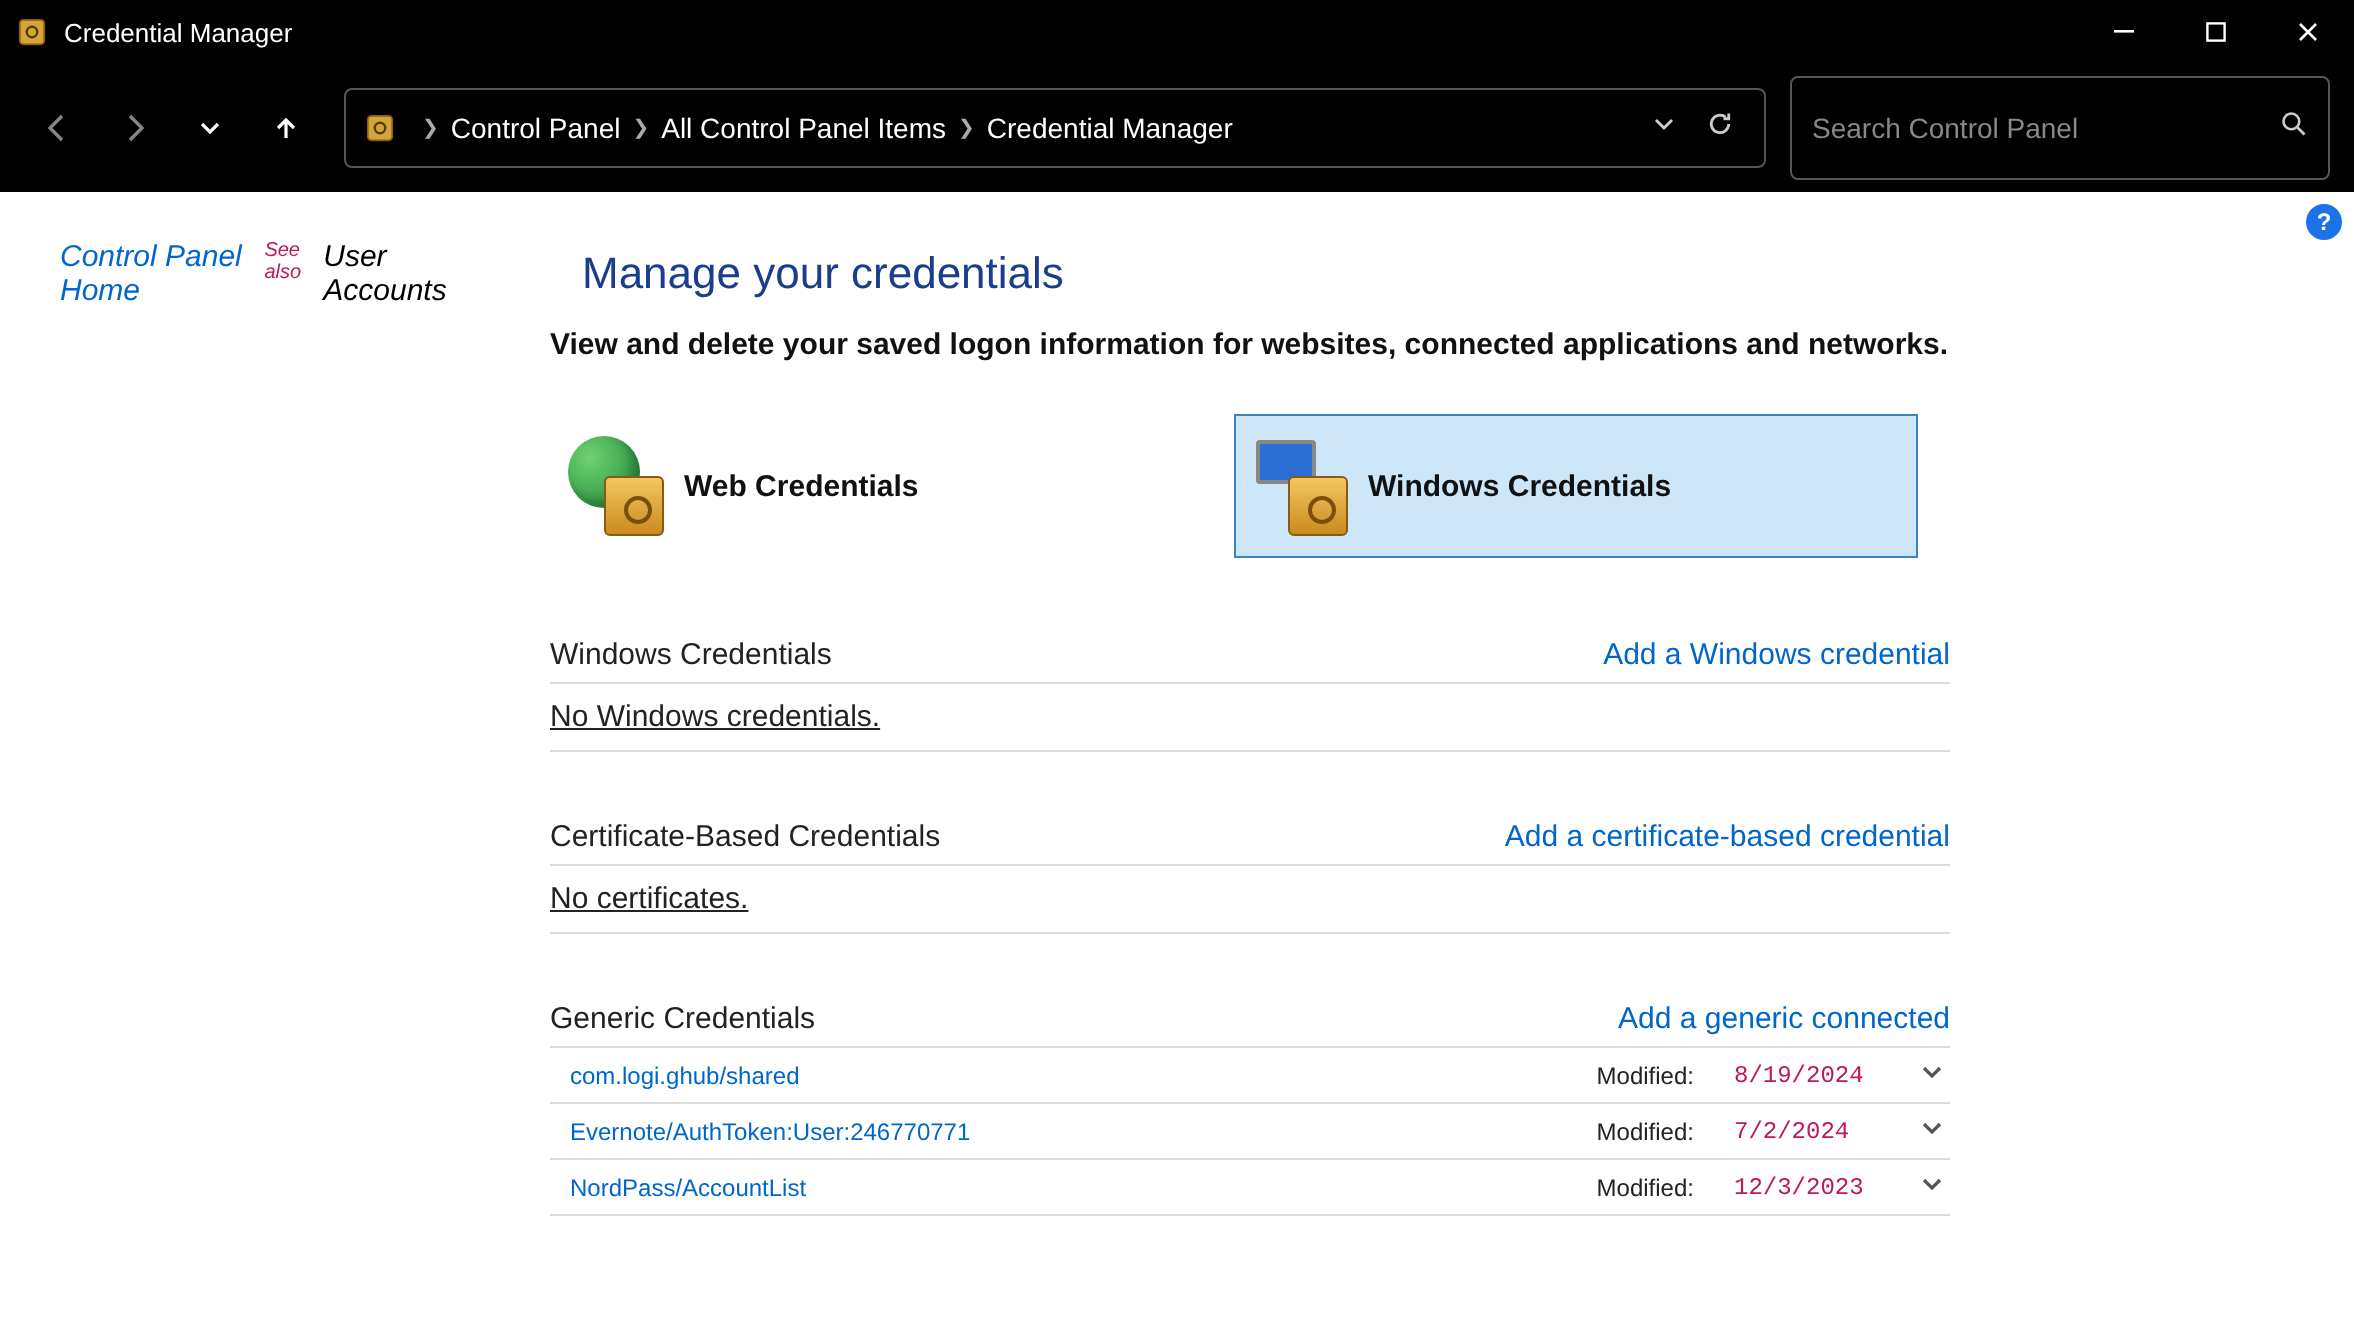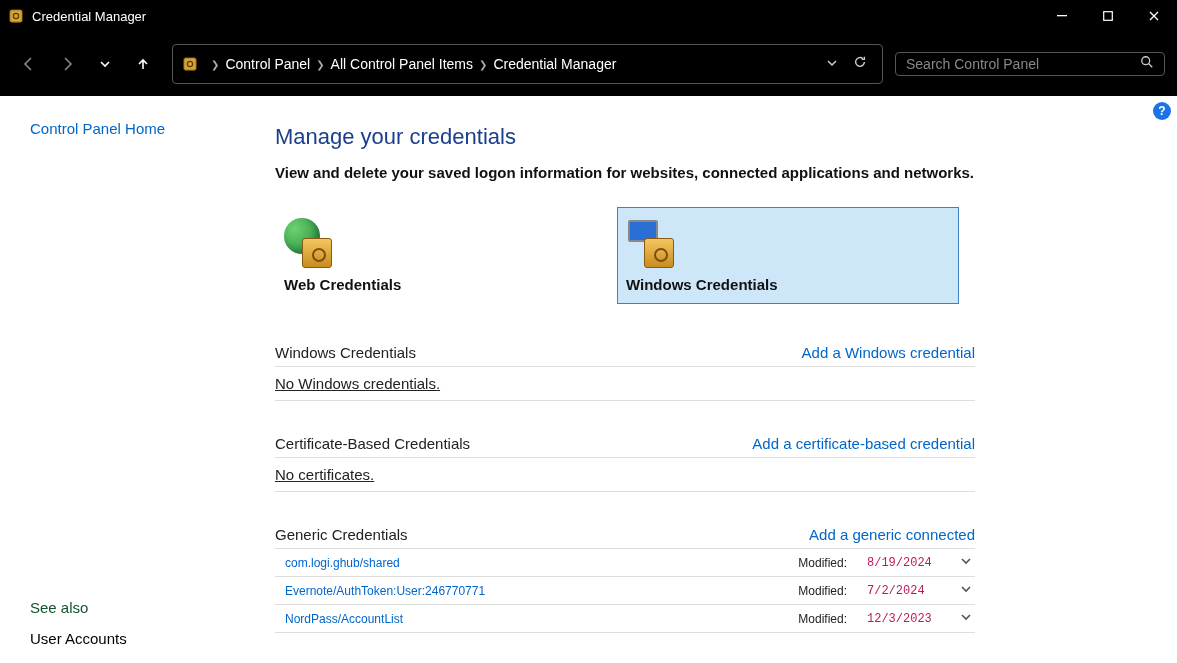--- a/index.html
+++ b/index.html
@@ -58,21 +58,21 @@
     color:#fff;
     margin: 0 8px;
   }
   .addrbar .crumb-icon { width:18px;height:18px;margin-right:6px;display:inline-flex;align-items:center;justify-content:center;font-size:12px;}
   .addrbar .sep { color:#aaa; margin:0 6px; font-size:10px;}
   .addrbar .seg { font-size:14px; }
   .addrbar .spacer { flex:1; }
   .addrbar .addr-action { width:28px;text-align:center;color:#ccc; }
   .searchbox {
     width: 270px;
-    height: 24px;
+    height: 52px;
     border:1px solid #555;
     border-radius:4px;
     display:flex;
     align-items:center;
     padding:0 10px;
     color:#888;
   }
   .searchbox input {
     flex:1; background:transparent;border:none;outline:none;
     color:#fff;font-size:14px;
@@ -90,57 +90,57 @@
   .helpdot {
     position:absolute; right:6px; top:6px;
     width:18px;height:18px;border-radius:50%;
     background:#1a73e8;color:#fff;
     font-size:12px;font-weight:bold;
     display:flex;align-items:center;justify-content:center;
   }
   .sidebar {
     width: 255px;
     padding: 24px 20px 16px 30px;
-    display:flex;flex-direction:column;
+    display:flex;flex-direction:row;font-style:italic;
   }
   .sidebar .home-link { color:#0066cc; font-size:15px; cursor:pointer;}
   .sidebar .spacerflex{flex:1;}
-  .sidebar .seealso-label{color:#14532d;font-size:15px;margin-bottom:14px;}
+  .sidebar .seealso-label{color:#be185d;font-size:10px;margin-bottom:14px;}
   .sidebar .seealso-link{color:#000;font-size:15px;cursor:pointer;}
 
   .main {
     flex:1;
     padding: 28px 20px 0 20px;
     max-width: 740px;
   }
   .main h1 {
     color:#1a3e8c;
     font-weight:400;
     font-size:22px;
     margin-bottom:14px;
+    margin-left:16px;
   }
   .main .subtitle {
     color:#111;
     font-size:15px;
     margin-bottom:26px;
     font-weight:bold;
   }
   .cred-tabs {
     display:flex;
     gap:0;
     margin-bottom:28px;
   }
   .cred-tab {
     width: 342px;
-    display:flex;
+    display:flex;align-items:center;
     gap:8px;
     padding:10px 8px;
     border:1px solid transparent;
     cursor:pointer;
-    flex-direction:column;
   }
   .cred-tab.active {
     background:#cde7f9;
     border:1px solid #3a84c4;
   }
   .cred-tab .ticon {
     width:50px;height:50px;position:relative;
   }
   .cred-tab .ticon .globe {
     position:absolute;left:0;top:0;width:36px;height:36px;border-radius:50%;

